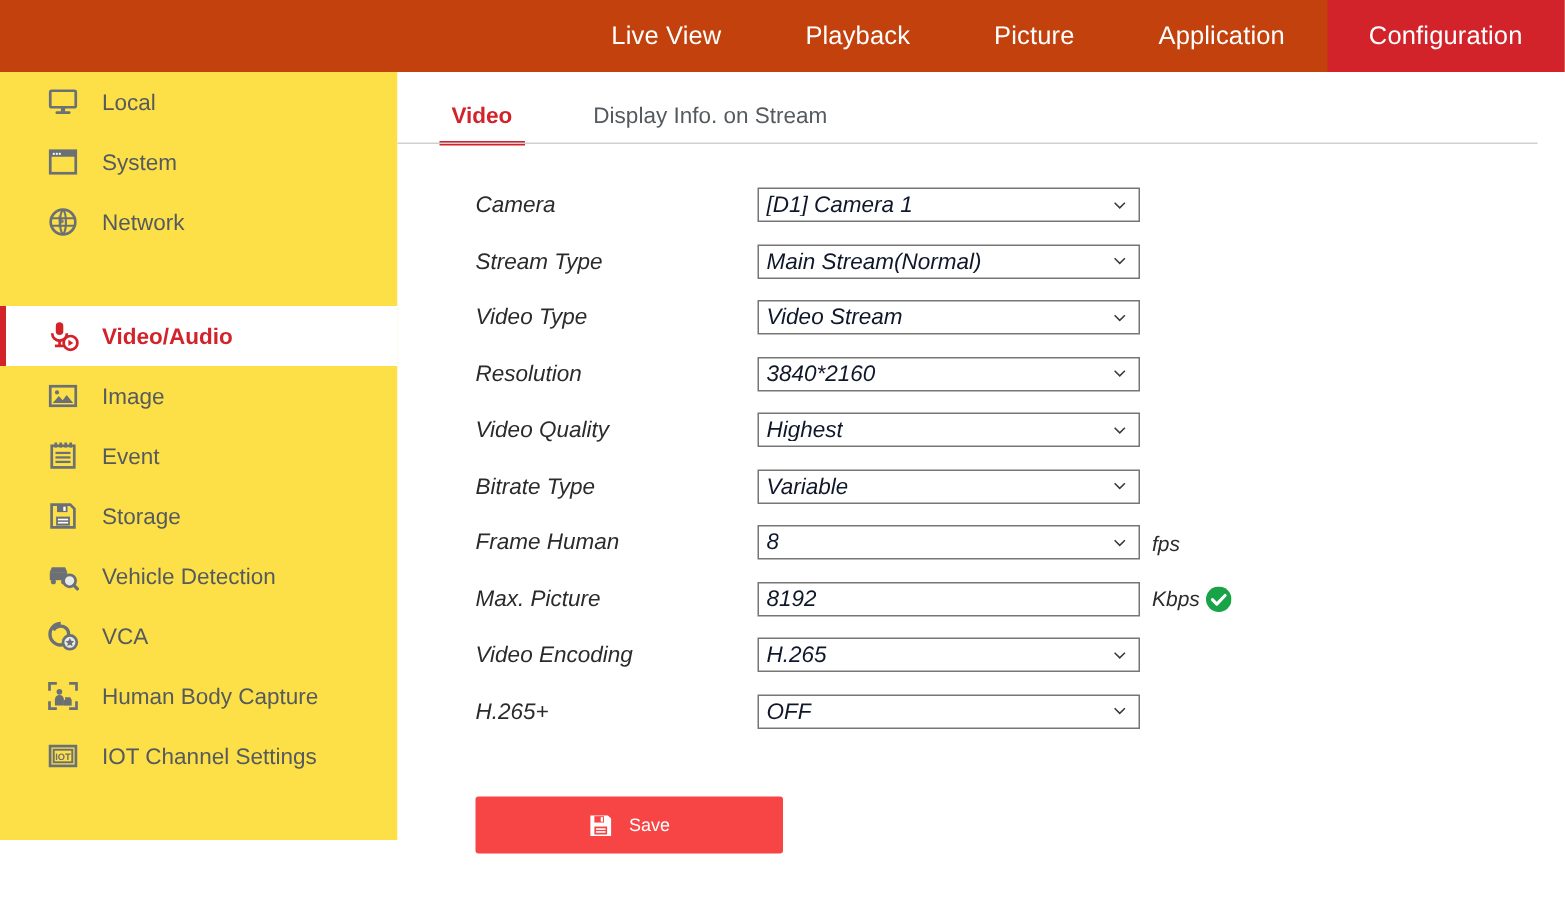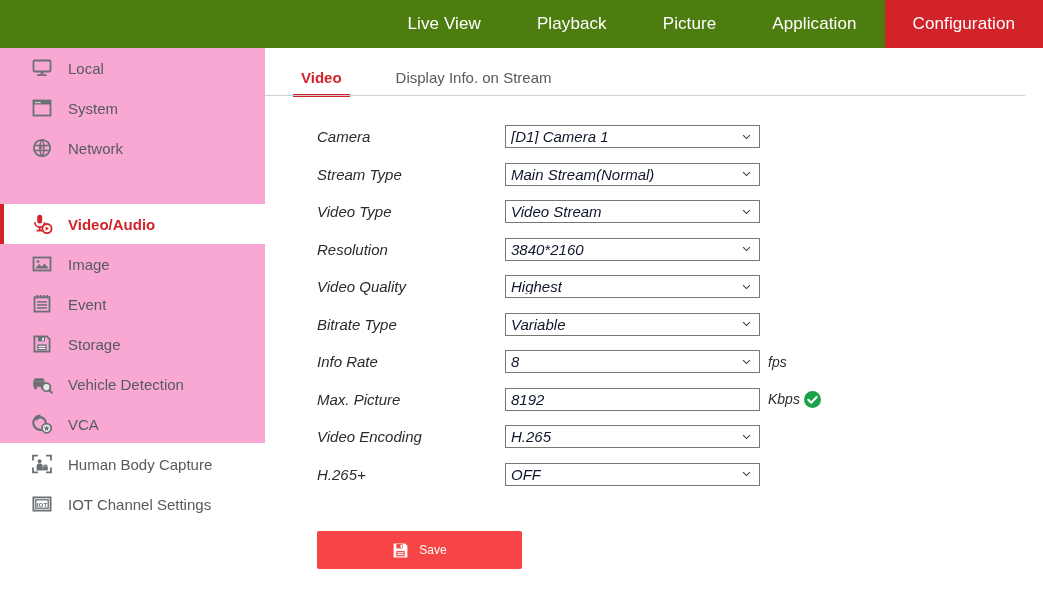--- a/index.html
+++ b/index.html
@@ -9,21 +9,21 @@
     width: 1043px; height: 612px;
     overflow: hidden;
     background: #ffffff;
     font-family: "Liberation Sans", sans-serif;
   }
 
   
   .topnav {
     position: absolute; top: 0; left: 0;
     width: 1043px; height: 48px;
-    background: #4d7c0f;
+    background: #c2410c;
     display: flex;
     align-items: stretch;
     justify-content: flex-end;
   }
   .nav-tab {
     display: flex; align-items: center; justify-content: center;
     color: #ffffff;
     font-size: 17px;
     padding: 0 28px;
     white-space: nowrap;
@@ -32,22 +32,22 @@
   }
   .nav-tab.active {
     background: #d2232a;
     font-weight: normal;
   }
 
   
   .sidebar {
     position: absolute;
     top: 48px; left: 0;
-    width: 265px; height: 395px;
-    background: #f9a8d4;
+    width: 265px; height: 512px;
+    background: #fde047;
   }
   .side-item {
     position: relative;
     height: 40px;
     display: flex;
     align-items: center;
     padding-left: 30px;
     cursor: pointer;
     color: #555a5e;
     font-size: 15px;
@@ -395,21 +395,21 @@
       <div class="row">
         <div class="lbl">Bitrate Type</div>
         <div class="ctrl">
           <span class="val">Variable</span>
           <svg class="chev" viewBox="0 0 10 7">
             <path d="M1 1.3L5 5.3 9 1.3" fill="none" stroke="#3a3a3a" stroke-width="1.2"></path>
           </svg>
         </div>
       </div>
       <div class="row">
-        <div class="lbl">Info Rate</div>
+        <div class="lbl">Frame Human</div>
         <div class="ctrl">
           <span class="val">8</span>
           <svg class="chev" viewBox="0 0 10 7">
             <path d="M1 1.3L5 5.3 9 1.3" fill="none" stroke="#3a3a3a" stroke-width="1.2"></path>
           </svg>
         </div>
         <span class="unit">fps</span>
       </div>
       <div class="row">
         <div class="lbl">Max. Picture</div>

